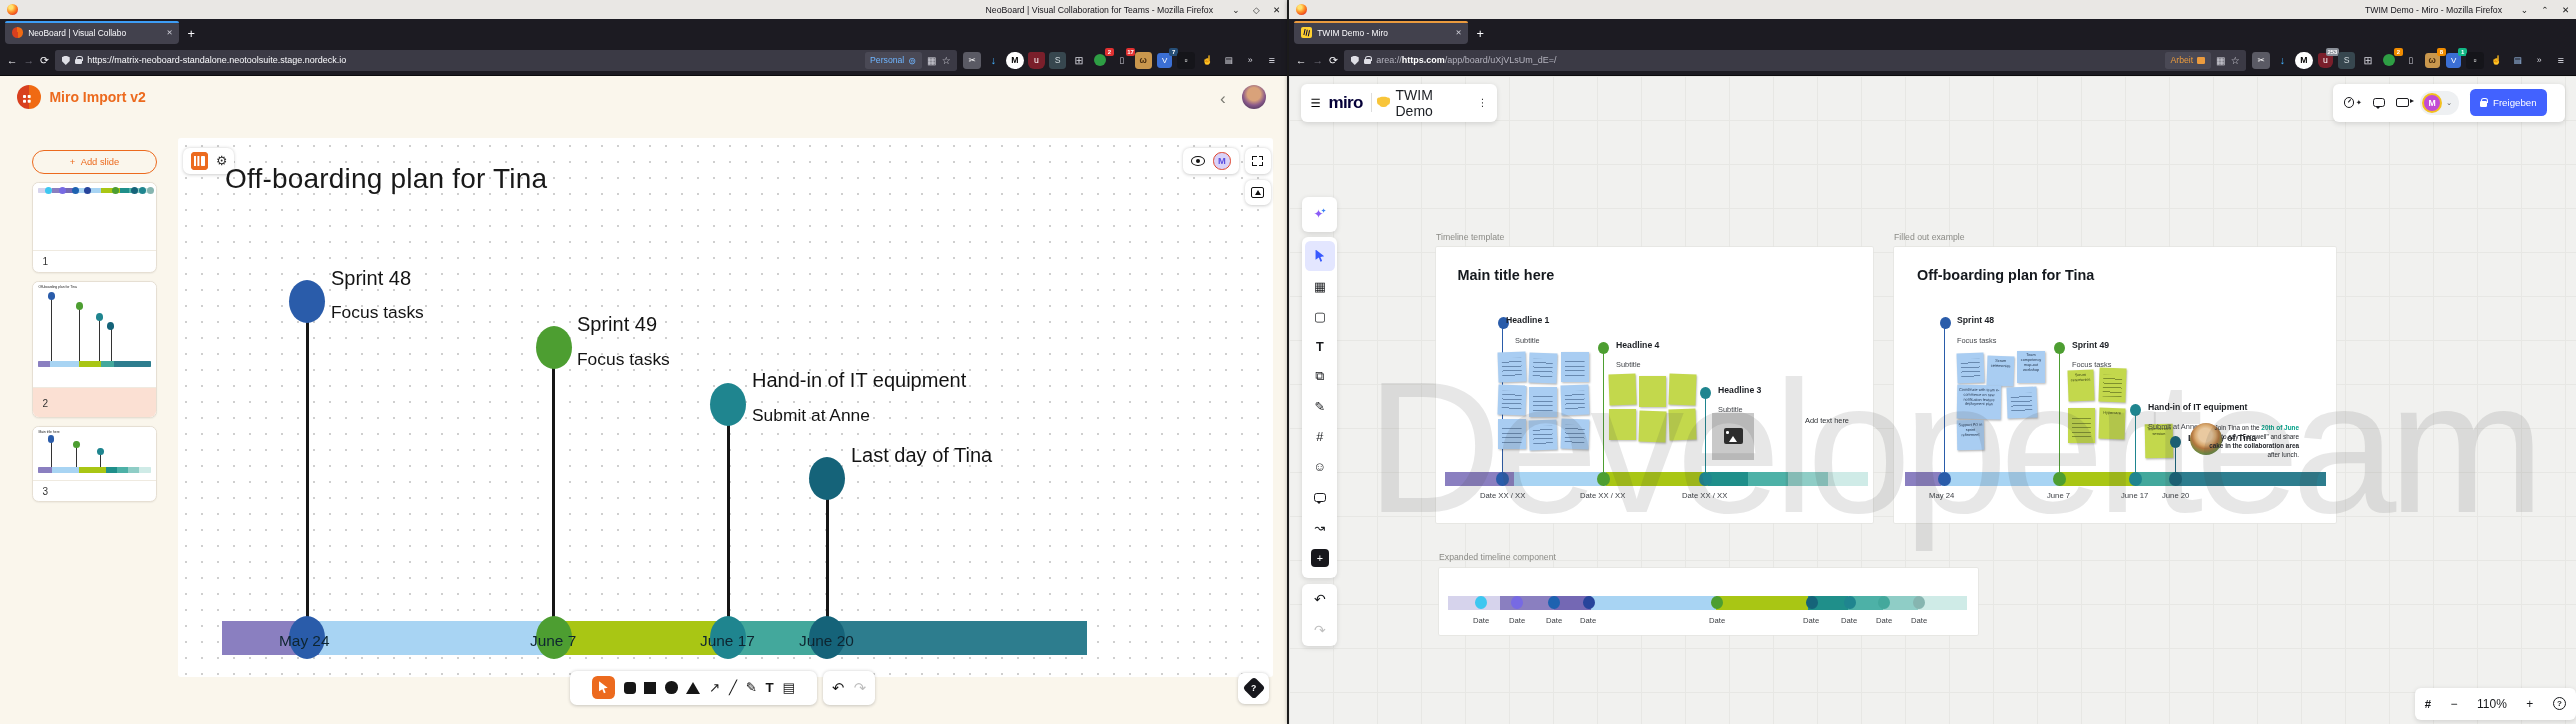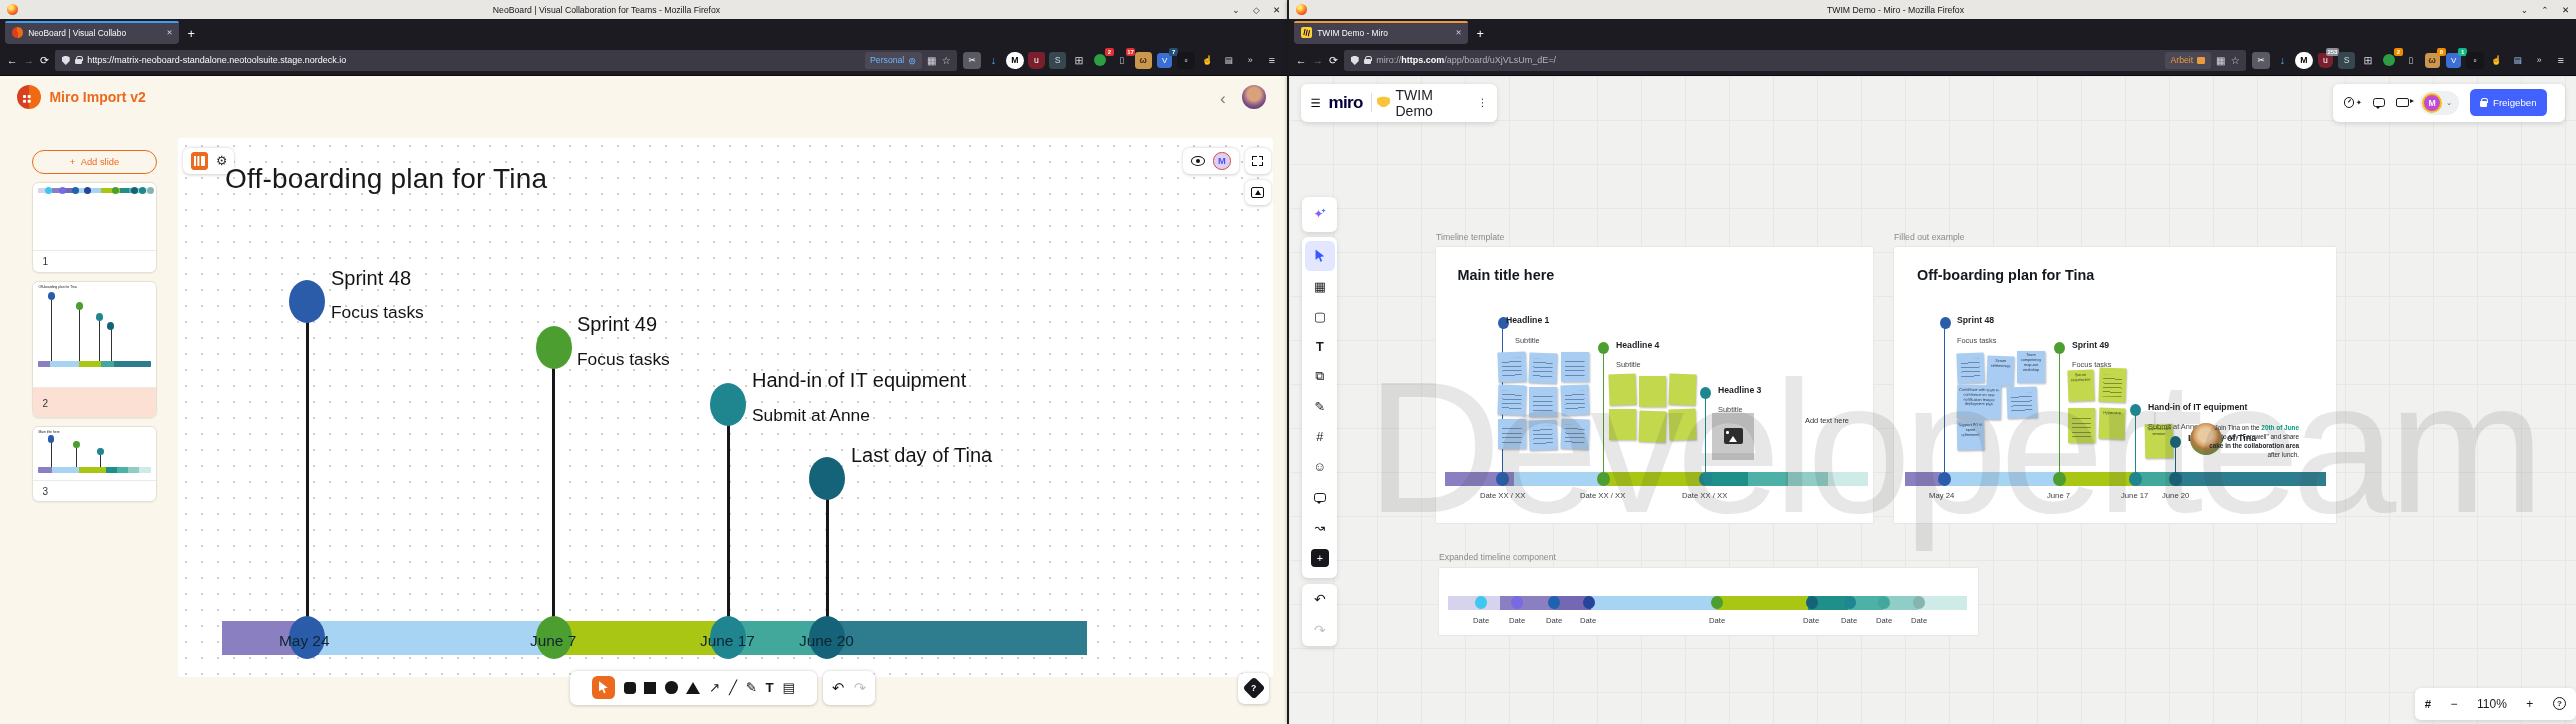--- a/index.html
+++ b/index.html
@@ -2,21 +2,21 @@
 <html style="font-size:10.7px"><head>
 <meta charset="utf-8">
 <style>
 *{margin:0;padding:0;box-sizing:border-box}
 body{font-family:"Liberation Sans",sans-serif;background:#2e2e2e}
 .screen{position:relative;width:2576px;height:725px;background:#2e2e2e;overflow:hidden}
 .abs{position:absolute}
 .win{position:absolute;top:0;height:725px;background:#1c1b22;overflow:hidden;box-shadow:0 0 5.4px rgba(0,0,0,.6)}
 
 .titlebar{height:19px;background:#e9e7e4;display:flex;align-items:center;padding:0 6.7px;position:relative}
-.tb-title{position:absolute;left:0;right:74px;text-align:center;font-size:8.7px;color:#15141a;white-space:nowrap}
+.tb-title{position:absolute;left:0;right:74px;text-align:right;font-size:8.7px;color:#15141a;white-space:nowrap}
 .ffball{width:11.4px;height:11.4px;border-radius:50%;background:radial-gradient(circle at 35% 30%,#ffe26e 0 18%,#ff9a2e 42%,#f35b1c 68%,#b5127f 100%);z-index:2}
 .winctl{margin-left:auto;display:flex;gap:13.4px;font-size:8.7px;color:#222;z-index:2}
 .winctl span{cursor:default}
 .tabstrip{height:27px;background:#1c1b22;display:flex;align-items:flex-end;padding:0 5.4px}
 .tab{position:relative;height:23px;width:174px;background:#42414d;border-radius:4px;display:flex;align-items:center;gap:5.4px;padding:0 6.7px;color:#fbfbfe;font-size:8.4px;margin-bottom:2px}
 .tabline{position:absolute;top:0;left:0;right:0;height:2px;border-radius:4px 4px 0 0}
 .tab-label{flex:1;overflow:hidden;white-space:nowrap}
 .tab-close{font-size:7.4px;color:#cfcfd8}
 .newtab{color:#fbfbfe;font-size:12.7px;margin:0 0 5.4px 8px}
 .navbar{height:29.5px;background:#1c1b22;display:flex;align-items:center;padding:0 6.7px;gap:6px;border-bottom:0.7px solid #0b0b0d}
@@ -382,21 +382,21 @@
     </div>
     <span class="newtab">+</span>
   </div>
   <div class="navbar">
     <span class="navic">←</span>
     <span class="navic dim">→</span>
     <span class="navic">⟳</span>
     <div class="urlfield">
       <span class="shield"></span>
       <span class="lockic"></span>
-      <span class="urltext"><i class="url-dim" style="font-style:normal">miro://</i><i class="url-strong" style="font-style:normal">https.com</i><i class="url-dim" style="font-style:normal">/app/board/uXjVLsUm_dE=/</i></span>
+      <span class="urltext"><i class="url-dim" style="font-style:normal">area://</i><i class="url-strong" style="font-style:normal">https.com</i><i class="url-dim" style="font-style:normal">/app/board/uXjVLsUm_dE=/</i></span>
       <span class="cont-pill">
         <span style="color:#eb9b3e">Arbeit</span>
         <span style="width:8px;height:6.7px;background:#eb9b3e;border-radius:1.3px;display:inline-block"></span>
       </span>
       <span style="color:#d8d8e0;font-size:10px">▦</span>
       <span style="color:#d8d8e0;font-size:10px">☆</span>
     </div>
     <span class="extrow">
       <span class="xt" style="background:#5a5a64;color:#fff">✂</span>
       <span class="xt" style="color:#45b1ff;font-weight:700;font-size:10.7px">↓</span>

